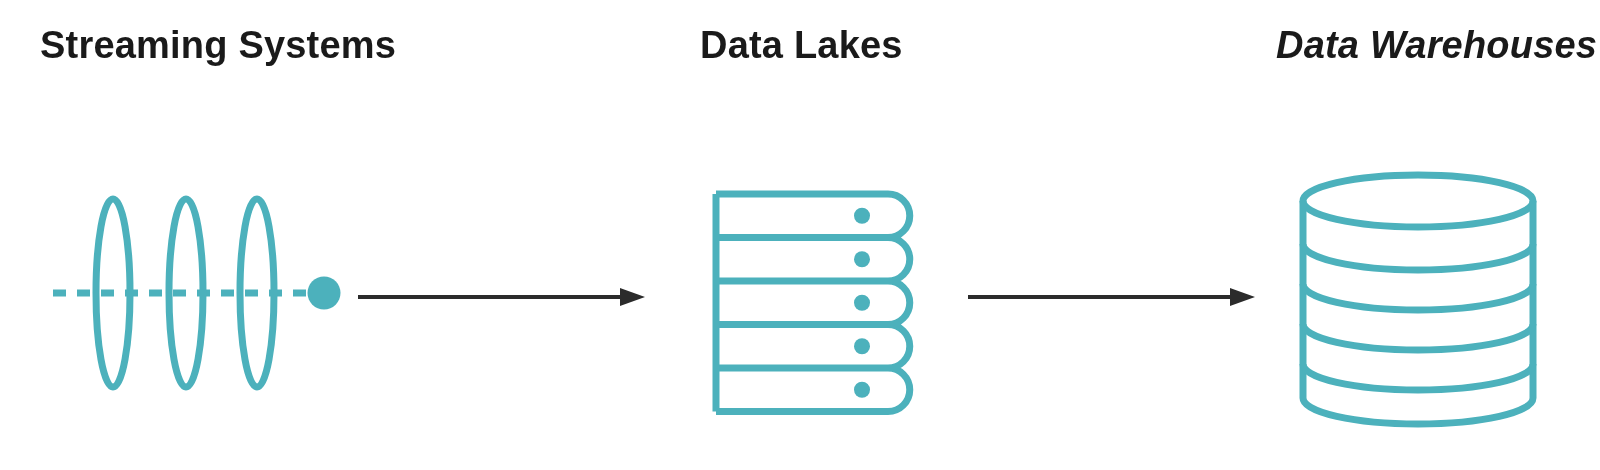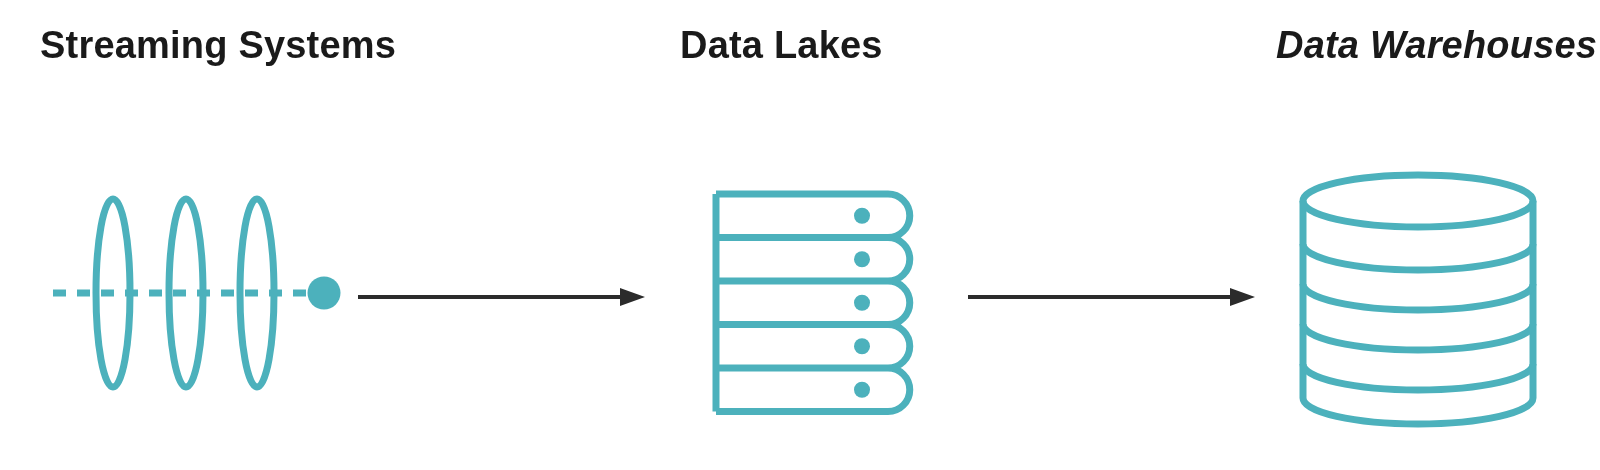--- a/index.html
+++ b/index.html
@@ -24,21 +24,21 @@
   .node-label {
     position: absolute;
     top: 24px;
     font-size: 38px;
     font-weight: 600;
     letter-spacing: 0.2px;
     color: var(--text);
     white-space: nowrap;
   }
   .label-streaming { left: 40px; }
-  .label-lakes { left: 680px; }
+  .label-lakes { left: 700px; }
   .label-warehouses { left: 1276px; font-style: italic; }
   svg.icon { position: absolute; color: var(--accent-teal); }
   svg.arrow { position: absolute; color: var(--arrow-black); }
   .stroke {
     stroke: currentColor;
     stroke-width: 7;
     fill: none;
     stroke-linecap: butt;
   }
   .filled { fill: currentColor; stroke: none; }

